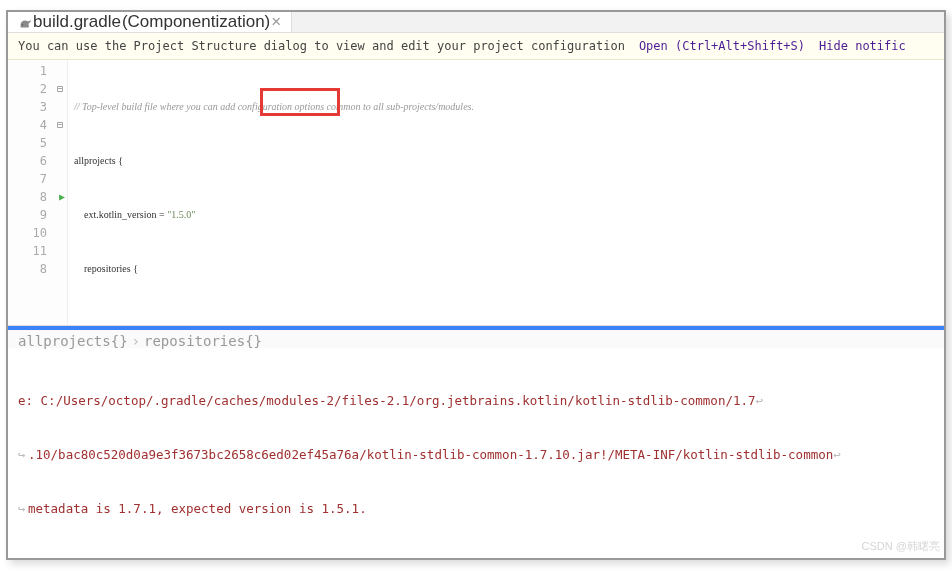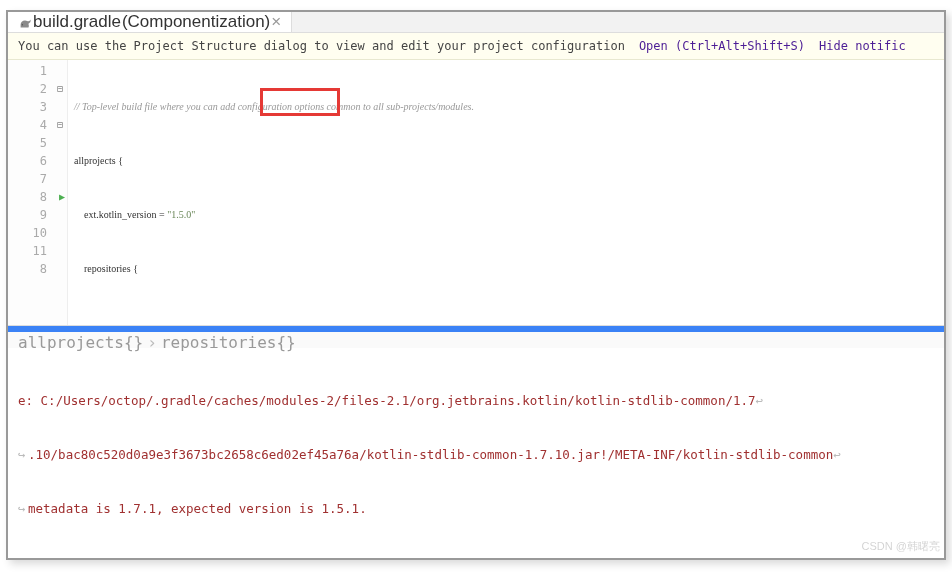--- a/index.html
+++ b/index.html
@@ -96,23 +96,23 @@
       left: 192px;
       width: 80px;
       height: 28px;
       pointer-events: none;
     }
     .breadcrumb {
       height: 22px;
       line-height: 22px;
       padding: 0 10px;
       font-family: monospace;
-      font-size: 16px;
+      font-size: 14px;
       color: #999;
-      border-top: 6px solid #3b82f6;
+      border-top: 4px solid #3b82f6;
       background: #fafafa;
     }
     .breadcrumb .sep { margin: 0 4px; color:#bbb; }
     .console {
       padding: 8px 10px 4px 10px;
       font-family: monospace;
       font-size: 12.5px;
       line-height: 18px;
       color: #a03030;
       white-space: pre-wrap;

